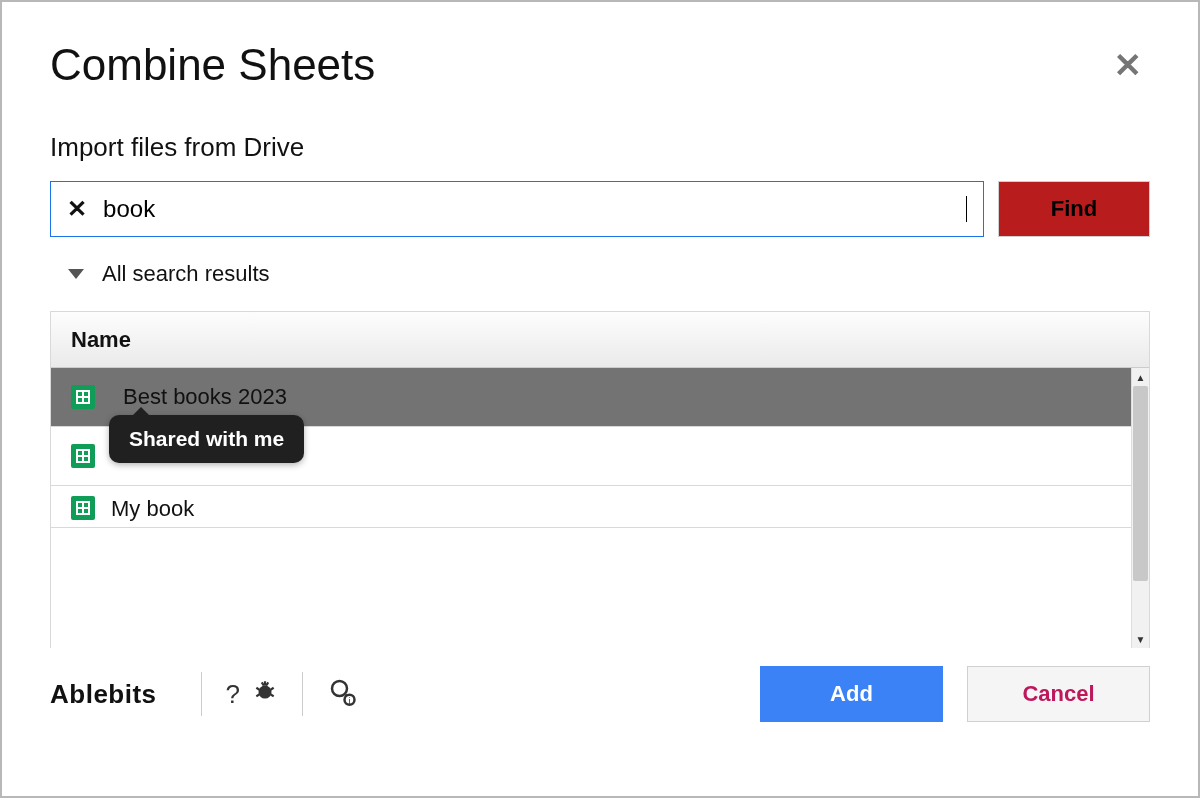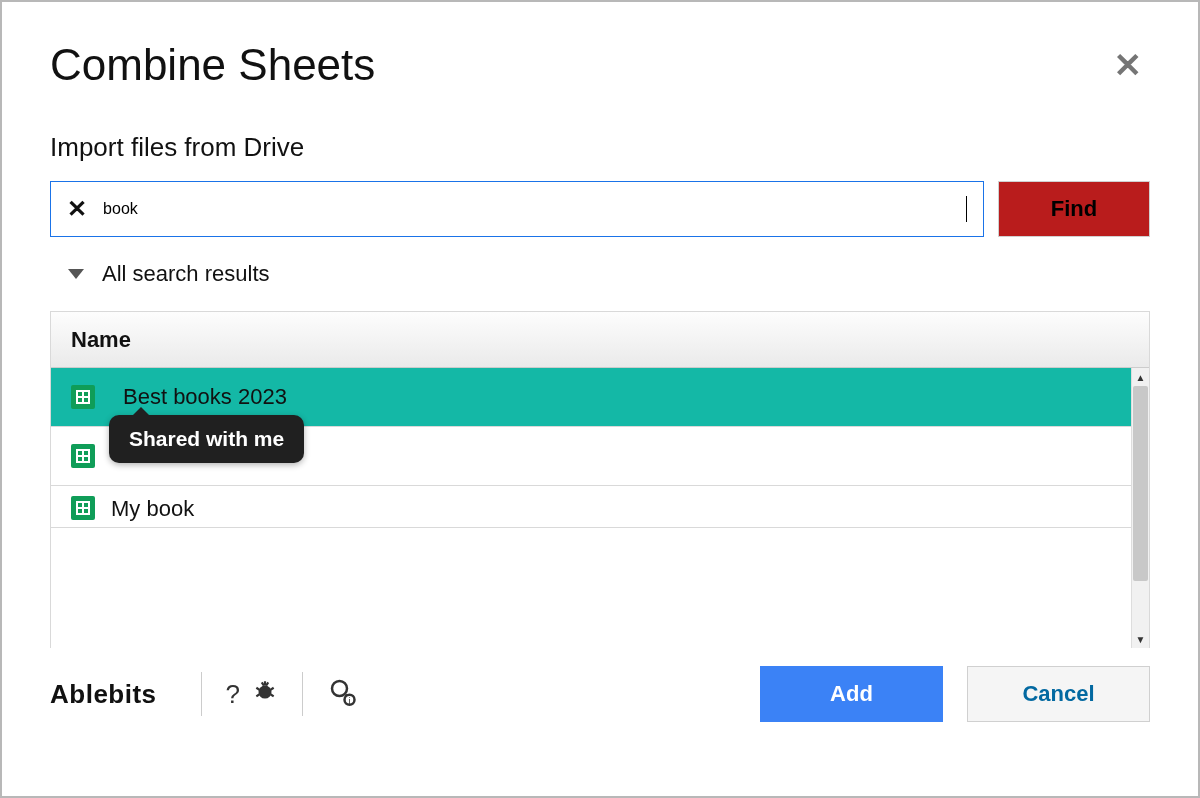--- a/index.html
+++ b/index.html
@@ -23,21 +23,21 @@
   .close-x { font-size:34px; font-weight:700; color:#757575; cursor:pointer; line-height:1; padding:4px 8px; }
   .subtitle { font-size:26px; margin-top:42px; font-weight:400; }
   .search-row { display:flex; gap:14px; margin-top:18px; align-items:stretch; }
   .search-box {
     flex:1; border:1px solid #1a73e8; height:56px;
     display:flex; align-items:center; padding:0 16px; gap:16px;
     background:#fff;
   }
   .search-clear { font-size:24px; font-weight:700; cursor:pointer; color:#111; }
   .search-input {
-    flex:1; border:none; outline:none; font-size:16px; font-family:inherit;
+    flex:1; border:none; outline:none; font-size:24px; font-family:inherit;
     padding:0; background:transparent;
   }
   .caret { display:inline-block; width:1px; height:26px; background:#000; vertical-align:middle; margin-left:-2px; }
   .find-btn {
     width:152px; border:1px solid #d0d0d0; background:#b91c1c;
     font-size:22px; font-weight:700; cursor:pointer;
   }
   .filter-row { display:flex; align-items:center; gap:18px; margin-top:24px; padding-left:18px; }
   .filter-caret {
     width:0; height:0; border-left:8px solid transparent; border-right:8px solid transparent;
@@ -50,21 +50,21 @@
     background:linear-gradient(#fdfdfd,#eaeaea);
     border-bottom:1px solid #ccc;
     font-size:22px; font-weight:700;
   }
   .tbody { position:relative; }
   .row {
     height:59px; display:flex; align-items:center; gap:16px; padding-left:20px;
     border-bottom:1px solid #d9d9d9; font-size:22px; cursor:pointer;
     background:#fff;
   }
-  .row.sel { background:#14b8a6;gap:28px; }
+  .row.sel { background:#737373;gap:28px; }
   .row.partial { height:42px; align-items:flex-start; padding-top:10px; }
   .sheet-icon {
     width:24px; height:24px; background:#0f9d58; border-radius:2px;
     display:flex; align-items:center; justify-content:center; flex:none;
   }
   .sheet-icon::before {
     content:""; display:block; width:14px; height:14px;
     background:
       linear-gradient(#fff,#fff) 0 0/14px 2px no-repeat,
       linear-gradient(#fff,#fff) 0 6px/14px 2px no-repeat,
@@ -98,21 +98,21 @@
   .footer-left { display:flex; align-items:center; gap:0; }
   .brand { font-size:26px; font-weight:700; letter-spacing:0.5px; padding-right:26px; }
   .vdiv { width:1px; height:44px; background:#ccc; margin:0 18px; }
   .ficon { font-size:26px; color:#333; cursor:pointer; padding:0 6px; }
   .footer-right { display:flex; gap:24px; }
   .btn {
     width:183px; height:56px; font-size:22px; font-weight:700;
     border:1px solid #d0d0d0; cursor:pointer;
   }
   .btn.primary { background:#3b82f6; color:#fff; border-color:#3b82f6; }
-  .btn.secondary { background:#f5f5f5; color:#0369a1; }
+  .btn.secondary { background:#f5f5f5; color:#be185d; }
 </style>
 </head>
 <body>
 
 <div class="window">
 
   <div class="titlebar">
     <div class="title">Combine Sheets</div>
     <div class="close-x">✕</div>
   </div>

